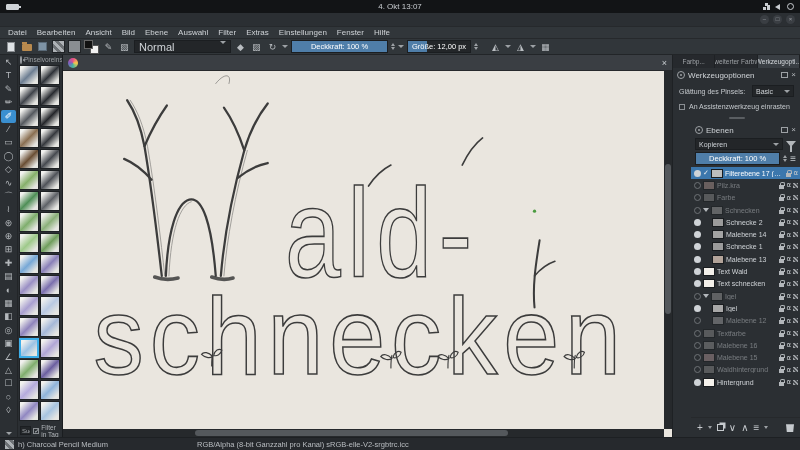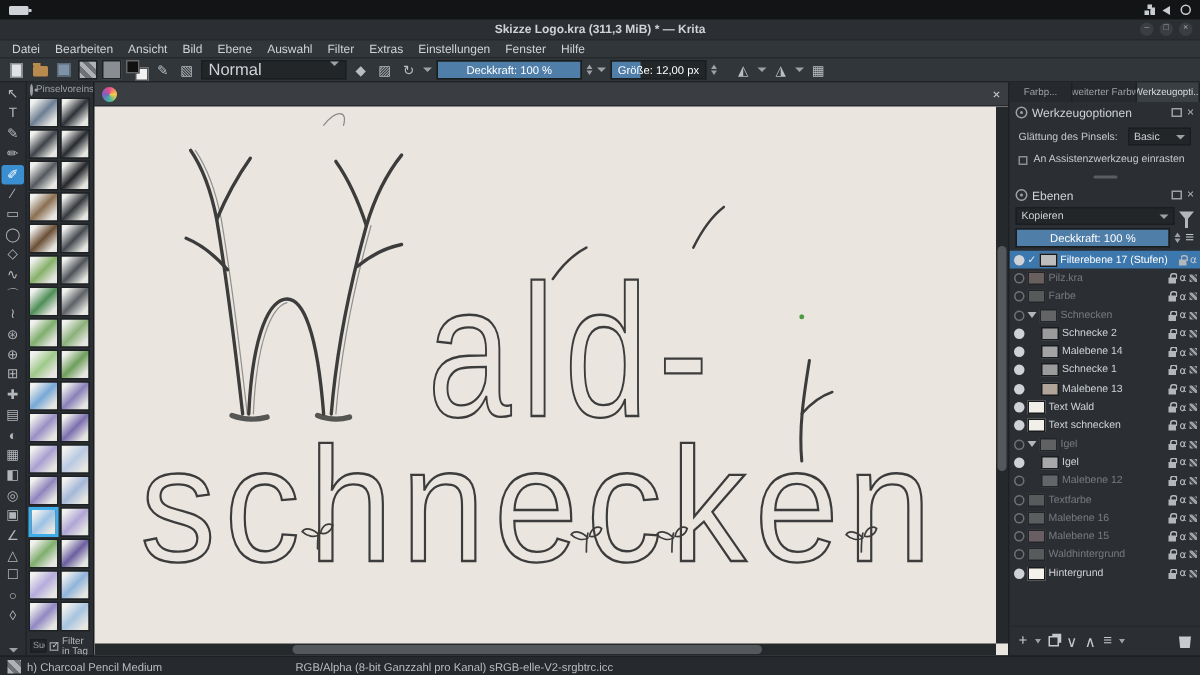--- a/index.html
+++ b/index.html
@@ -81,21 +81,21 @@
   .dock-header{height:14px;display:flex;align-items:center;gap:3px;padding:0 4px;font-size:8px;color:#cfd3d7;}
   .dock-dot{width:8px;height:8px;border:1px solid #9da1a5;border-radius:50%;display:inline-block;position:relative;}
   .dock-dot:after{content:"";position:absolute;left:2px;top:2px;width:2px;height:2px;background:#9da1a5;border-radius:50%;}
   .dock-tools{margin-left:auto;display:flex;gap:3px;align-items:center;}
   .float-ico{width:7px;height:6px;border:1px solid #9da1a5;}
   .close-x{font-size:8px;color:#b3b7bb;line-height:8px;}
   .opt-row{display:flex;align-items:center;gap:4px;padding:3px 6px;font-size:7px;color:#c5c9cd;}
   .sel-box{height:12px;background:#232629;border:1px solid #1b1e21;display:flex;align-items:center;font-size:7px;color:#cfd3d7;padding:0 3px;gap:3px;}
   .splitter{height:10px;display:flex;align-items:center;justify-content:center;}
   .splitter i{width:16px;height:2px;background:#5a5e62;border-radius:1px;}
-  .layersdock{flex:1;display:flex;flex-direction:column;min-height:0;}
+  .layersdock{flex:1;display:flex;flex-direction:column;min-height:0;margin-left:18px;}
   .mode-row{display:flex;align-items:center;gap:3px;padding:1px 4px;}
   .funnel{width:0;height:0;border-left:5px solid transparent;border-right:5px solid transparent;border-top:6px solid #b3b7bb;position:relative;}
   .funnel:after{content:"";position:absolute;left:-1px;top:-1px;width:2px;height:6px;background:#b3b7bb;}
   .op-row{display:flex;align-items:center;gap:3px;padding:1px 4px 2px;}
   .hamb{font-size:10px;color:#c5c9cd;line-height:10px;}
   .layerlist{flex:1;overflow:hidden;}
   .layer-row{height:12.3px;display:flex;align-items:center;gap:2px;padding:0 2px 0 3px;font-size:7px;color:#cfd3d7;}
   .layer-row.sel{background:#3c77ad;color:#fff;}
   .layer-row.hid .lname,.layer-row.hid .lthumb{opacity:.45;}
   .eye{width:7px;height:7px;border-radius:50%;background:#cfd3d7;flex:none;}
@@ -124,33 +124,33 @@
   .monitor{width:10px;height:7px;border:1px solid #9da1a5;position:relative;}
   .monitor:after{content:"";position:absolute;left:3px;bottom:-2px;width:3px;height:2px;background:#9da1a5;}
 </style>
 </head>
 <body>
 
 <div id="app">
 
   <div class="sysbar">
     <span class="battery"></span>
+    <span class="clock">4. Okt 13:07</span>
     <span class="tray">
       <span class="tri-net">
           <i></i>
           <i></i>
           <i></i>
         </span>
       <span class="spk"></span>
       <span class="clkico"></span>
     </span>
   </div>
 
   <div class="titlebar">
-    <span class="wtitle">Skizze Logo.kra (311,3 MiB) * — Krita</span>
     <span class="winbtns" id="winbtns">
         <span class="winbtn">–</span>
         <span class="winbtn">□</span>
         <span class="winbtn">×</span>
       </span>
   </div>
 
   <div class="menubar" id="menubar">
       <span class="menu-item">Datei</span>
       <span class="menu-item">Bearbeiten</span>

